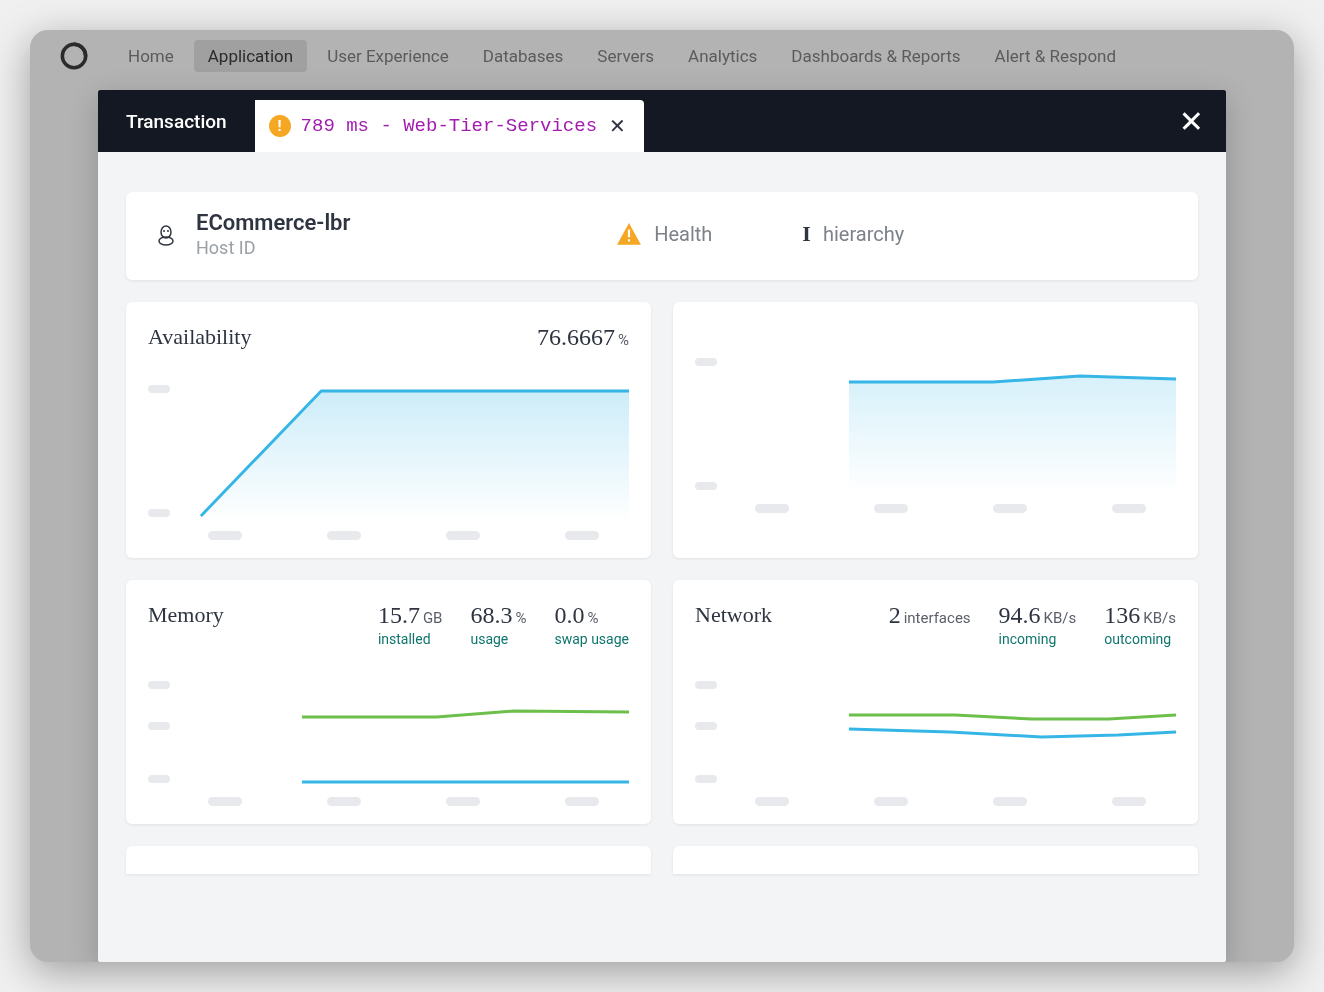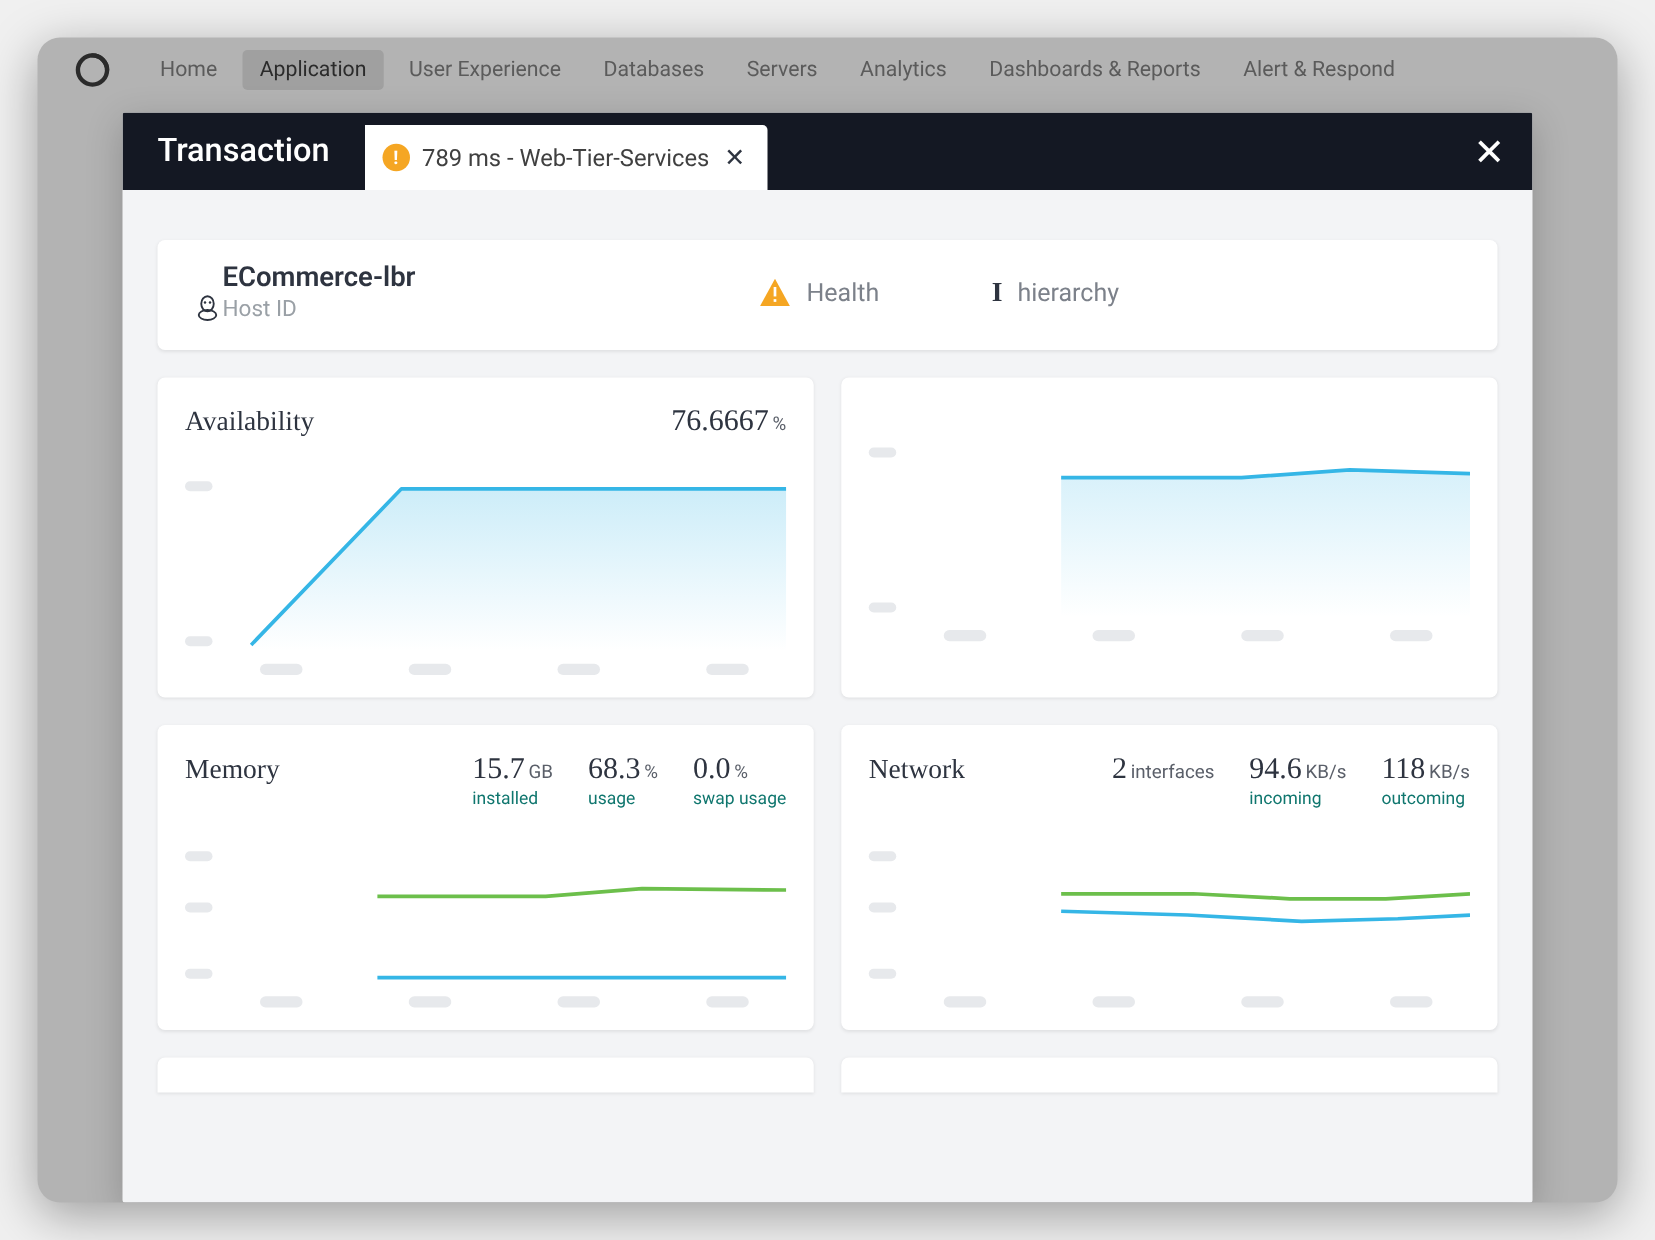--- a/index.html
+++ b/index.html
@@ -62,21 +62,21 @@
   }
   .modal-header {
     background: #141823;
     height: 62px;
     display: flex;
     align-items: center;
     position: relative;
   }
   .modal-title {
     color: #fff;
-    font-size: 26px;
+    font-size: 19px;
     font-weight: 500;
     padding: 0 28px;
   }
   .tab {
     background: #fff;
     height: 52px;
     margin-top: 10px;
     display: flex;
     align-items: center;
     padding: 0 18px 0 14px;
@@ -89,22 +89,23 @@
     border-radius: 50%;
     background: #f5a623;
     display: flex;
     align-items: center;
     justify-content: center;
     color: #fff;
     font-weight: bold;
     font-size: 15px;
   }
   .tab-text {
-    color: #404040;
+    color: #a21caf;
     font-size: 19px;
+    font-family: Liberation Mono, monospace;
   }
   .tab-close {
     color: #2e3440;
     font-size: 20px;
     cursor: pointer;
     font-weight: 400;
     margin-left: 2px;
   }
   .modal-close {
     position: absolute;
@@ -124,22 +125,22 @@
     background: #fff;
     border-radius: 6px;
     box-shadow: 0 1px 3px rgba(0,0,0,0.08);
     padding: 18px 28px 22px 28px;
     display: flex;
     align-items: center;
   }
   .host-left {
     flex: 0 0 auto;
     display: flex;
-    align-items: flex-end;
-    gap: 0;
+    align-items: center;
+    gap: 18px;
   }
   .host-texts { display: flex; flex-direction: column; }
   .host-name {
     font-size: 22px;
     font-weight: 600;
     color: #2e3440;
   }
   .host-sub {
     font-size: 18px;
     color: #9aa0a6;
@@ -429,21 +430,21 @@
             <div class="card-title">Network</div>
             <div class="metrics">
               <div class="metric" style="align-items:center">
                 <div class="metric-val"><span class="num">2</span><span class="unit">interfaces</span></div>
               </div>
               <div class="metric" style="align-items:flex-start">
                 <div class="metric-val"><span class="num">94.6</span><span class="unit">KB/s</span></div>
                 <div class="metric-sub">incoming</div>
               </div>
               <div class="metric" style="align-items:flex-start">
-                <div class="metric-val"><span class="num">118</span><span class="unit">KB/s</span></div>
+                <div class="metric-val"><span class="num">136</span><span class="unit">KB/s</span></div>
                 <div class="metric-sub">outcoming</div>
               </div>
             </div>
           </div>
           <div class="chart-area" style="height:110px">
             <div class="y-skel" style="top:4px"></div>
             <div class="y-skel" style="top:45px"></div>
             <div class="y-skel" style="bottom:4px"></div>
             <svg viewBox="0 0 500 110" preserveAspectRatio="none">
               <path d="M160 38 L270 38 L350 42 L430 42 L500 38" fill="none" stroke="#6cbf4b" stroke-width="3"></path>

